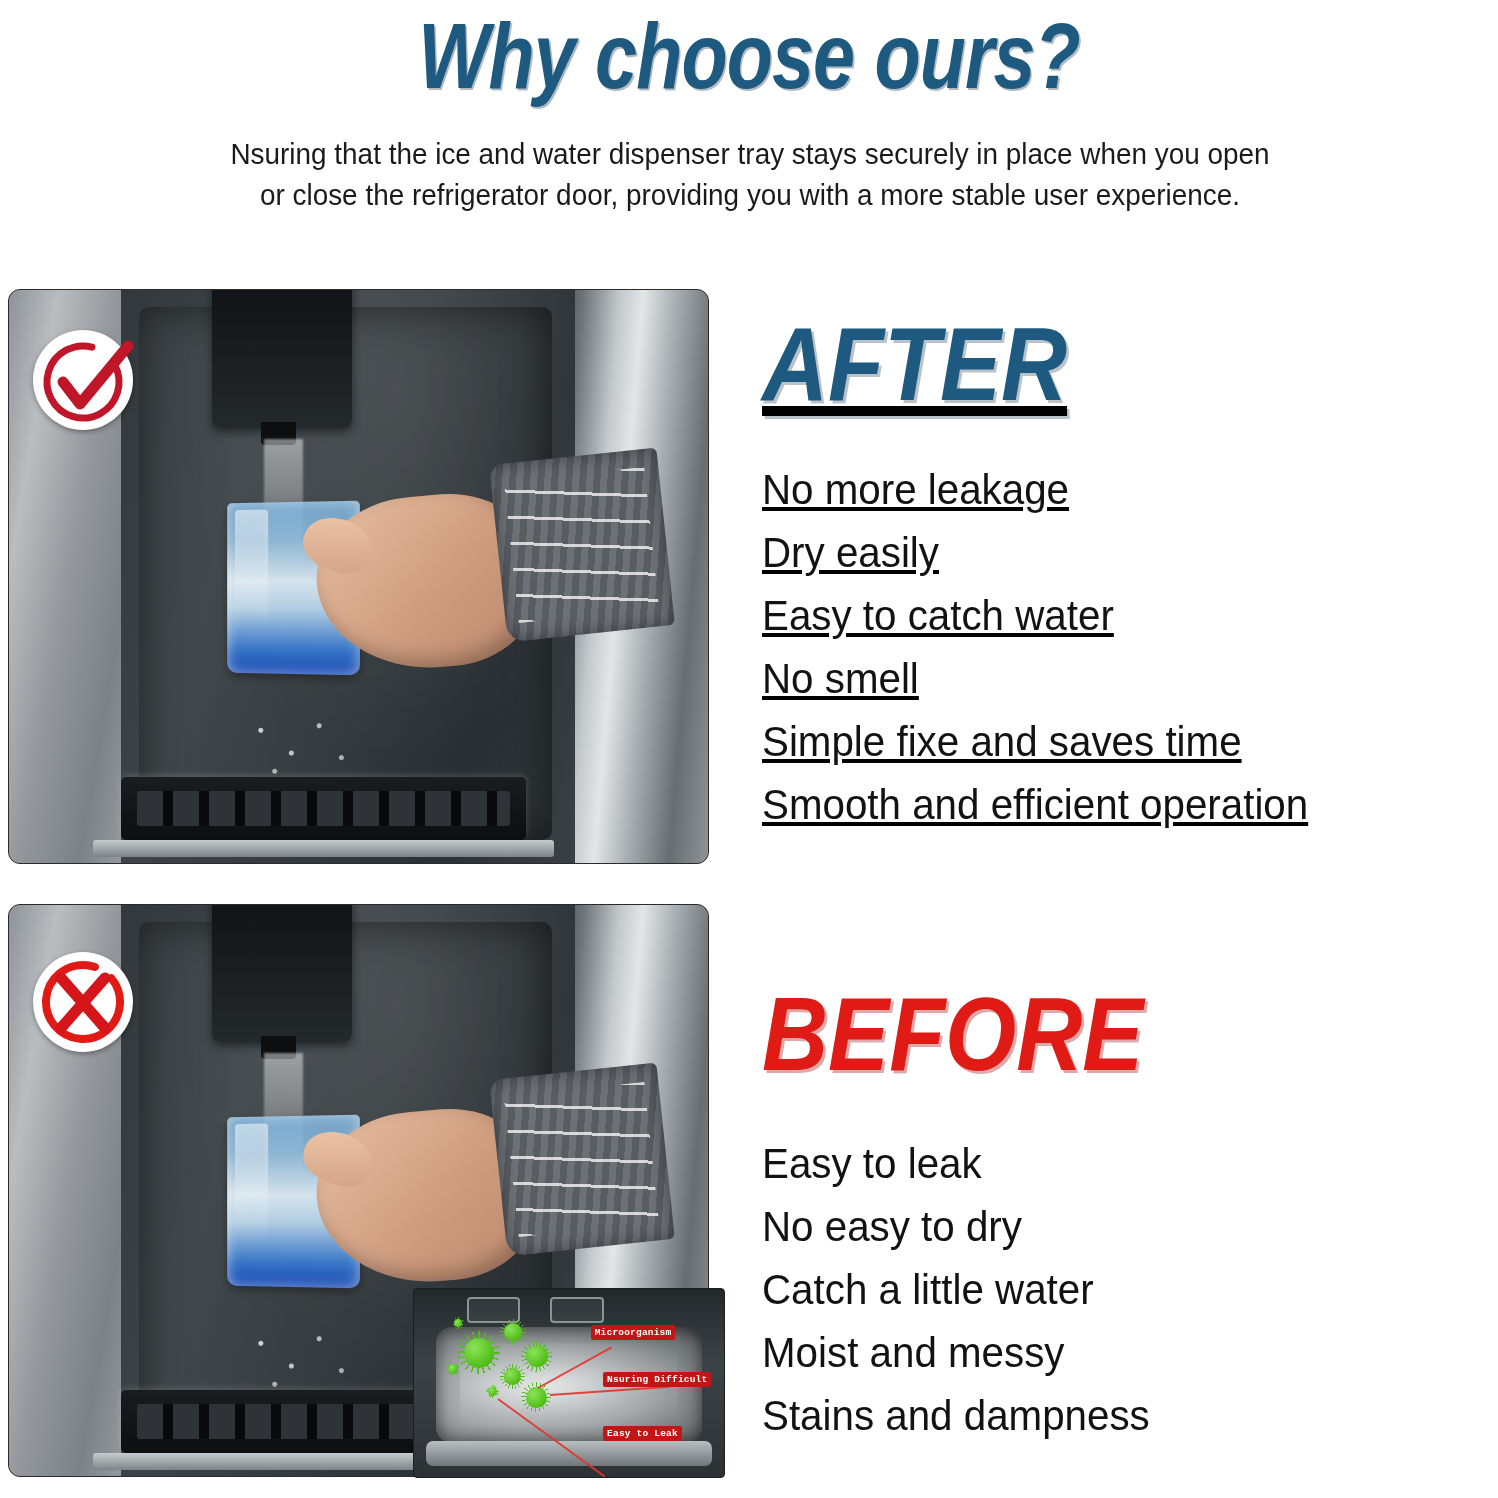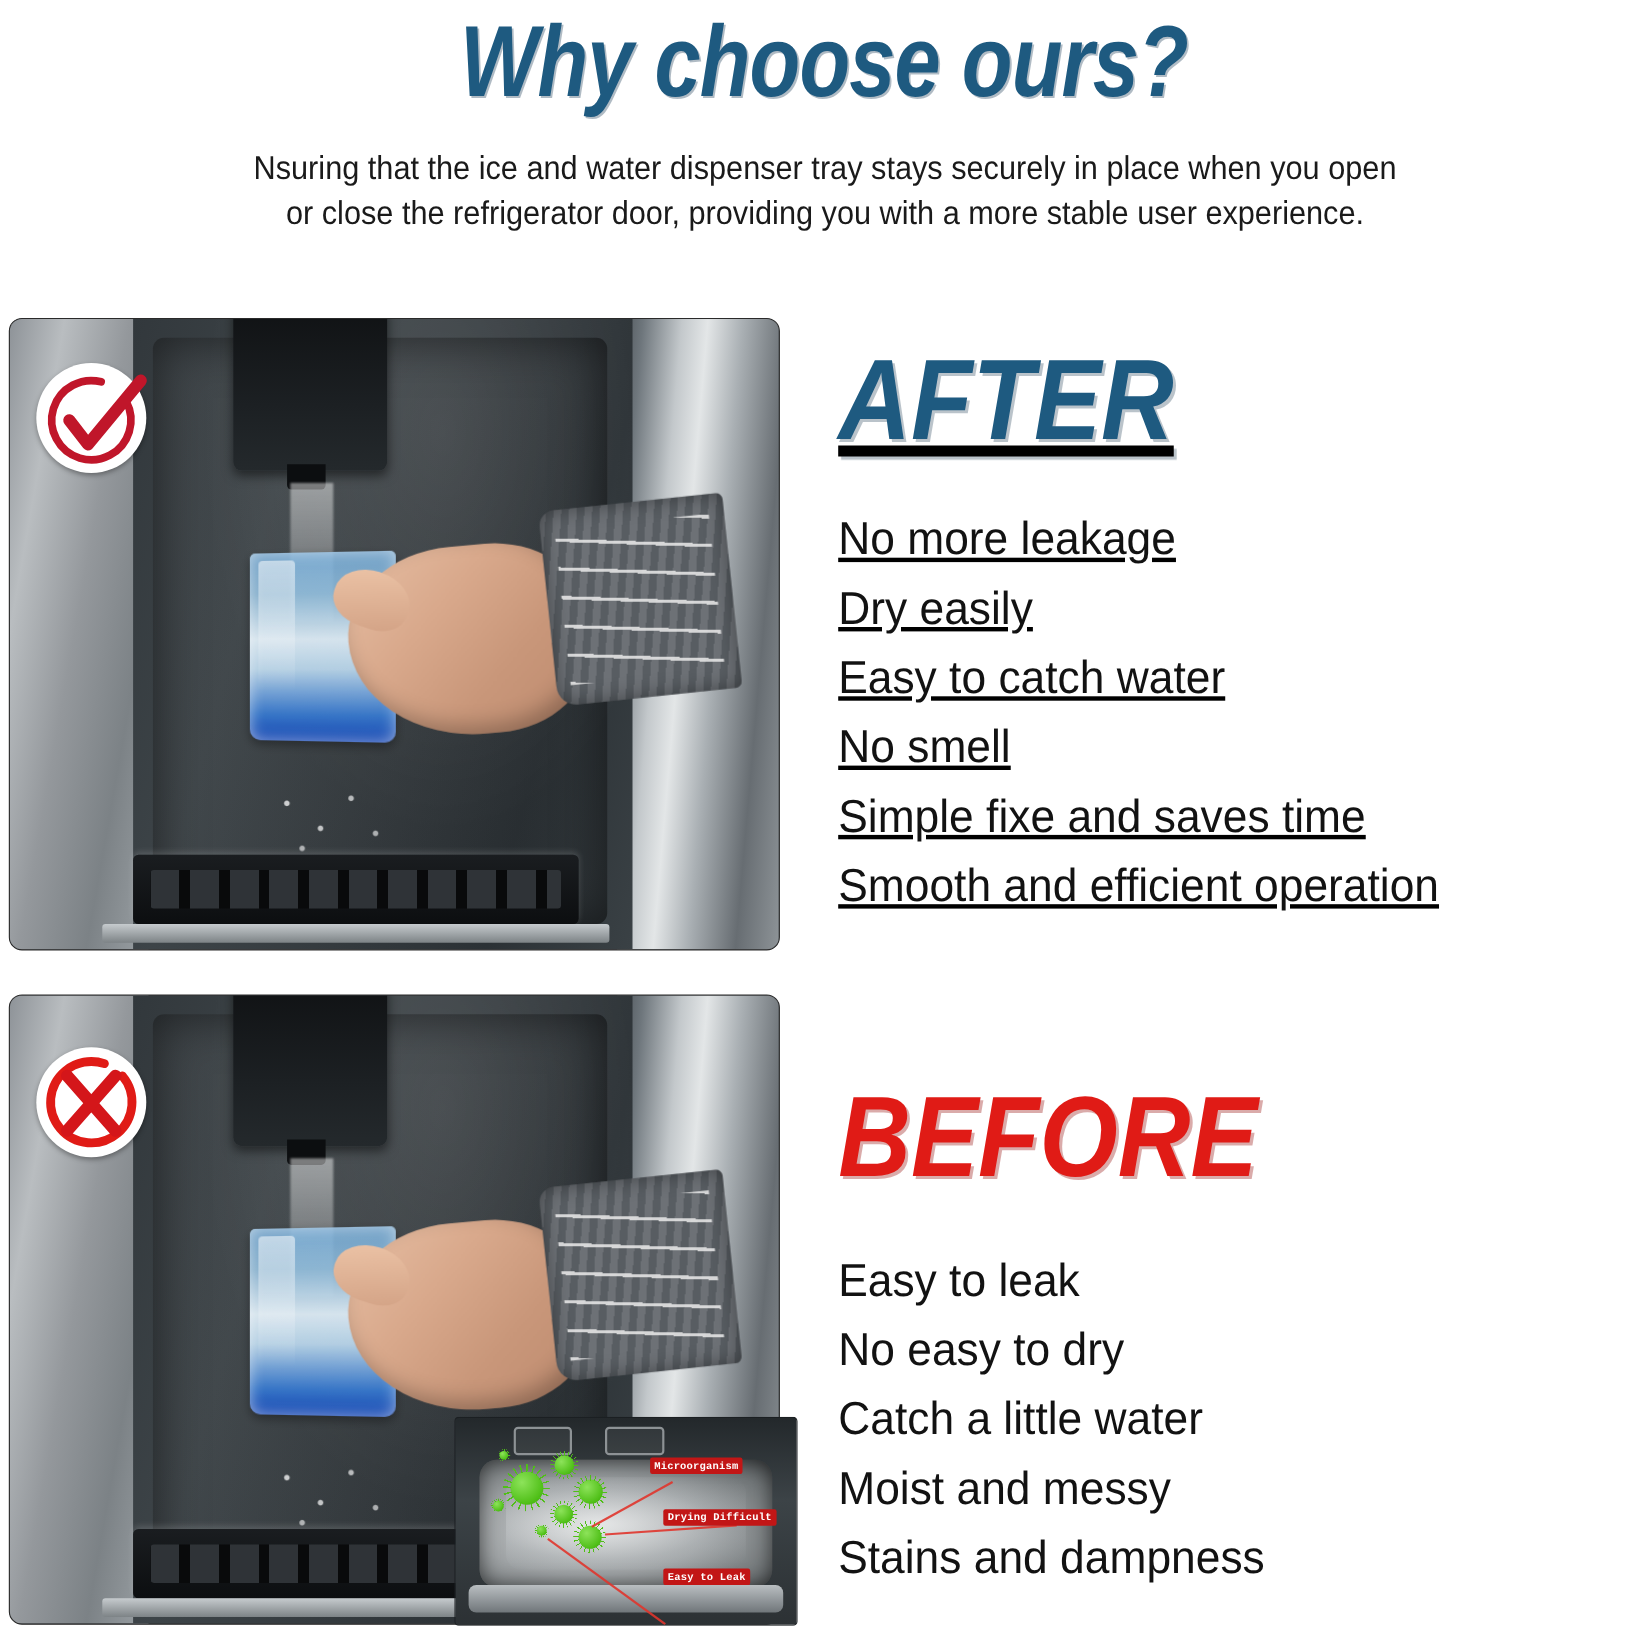--- a/index.html
+++ b/index.html
@@ -292,21 +292,21 @@
     <div class="germ" style="left:36%;top:52%;width:21px;height:21px;"></div>
     <div class="germ" style="left:11%;top:40%;width:10px;height:10px;"></div>
     <div class="germ" style="left:24%;top:52%;width:9px;height:9px;"></div>
     <div class="germ" style="left:13%;top:16%;width:8px;height:8px;"></div>
 
     <div class="arrow" style="left:40%;top:52%;width:84px;transform:rotate(-29deg);"></div>
     <div class="arrow" style="left:44%;top:56%;width:120px;transform:rotate(-4deg);"></div>
     <div class="arrow" style="left:27%;top:58%;width:132px;transform:rotate(36deg);"></div>
 
     <div class="tag" style="left:57%;top:19%;">Microorganism</div>
-    <div class="tag" style="left:61%;top:44%;">Drying Difficult</div>
+    <div class="tag" style="left:61%;top:44%;">Nsuring Difficult</div>
     <div class="tag" style="left:61%;top:73%;">Easy to Leak</div>
   </div>
 
   <div class="col" style="top:312px;text-decoration:underline;">
     <div class="big after">AFTER</div>
     <ul class="list" style="margin-top:42px;">
       <li>No more leakage</li>
       <li>Dry easily</li>
       <li>Easy to catch water</li>
       <li>No smell</li>

